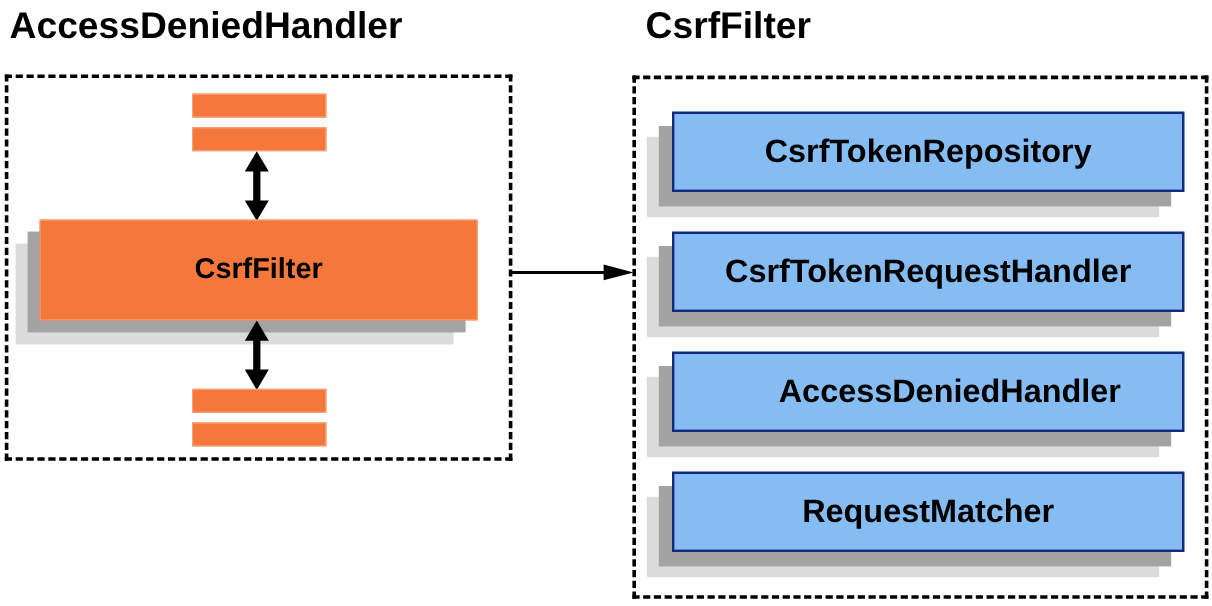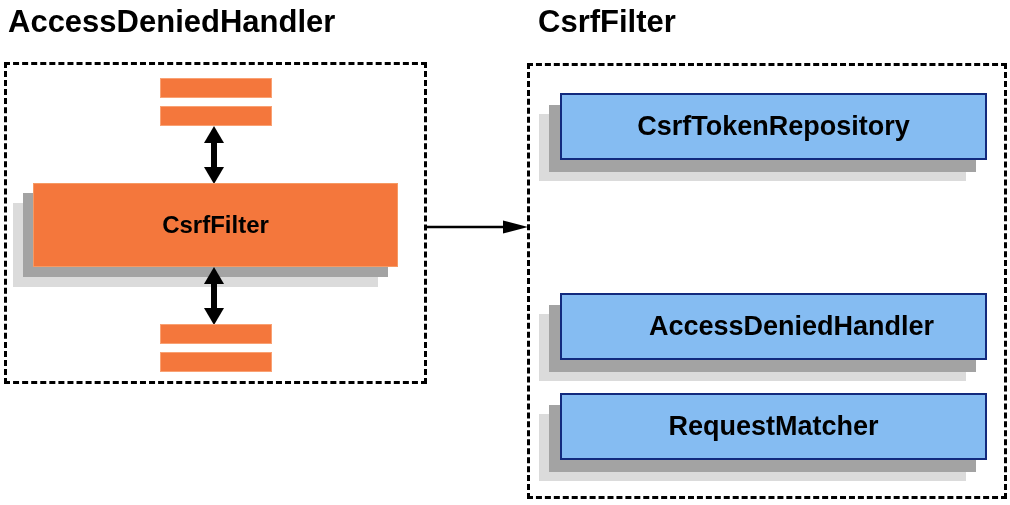--- a/index.html
+++ b/index.html
@@ -145,20 +145,23 @@
       <polygon points="104,8 79,1.5 79,14.5" fill="#000000"></polygon>
     </svg>
   </div>
 
   <div class="dashed-box comp-box">
 
     <div class="component c0">
       <span>CsrfTokenRepository</span>
     </div>
 
+    <div class="component c1">
+      <span>CsrfTokenRequestHandler</span>
+    </div>
 
     <div class="component c2">
       <span>AccessDeniedHandler</span>
     </div>
 
     <div class="component c3">
       <span>RequestMatcher</span>
     </div>
   </div>
 

